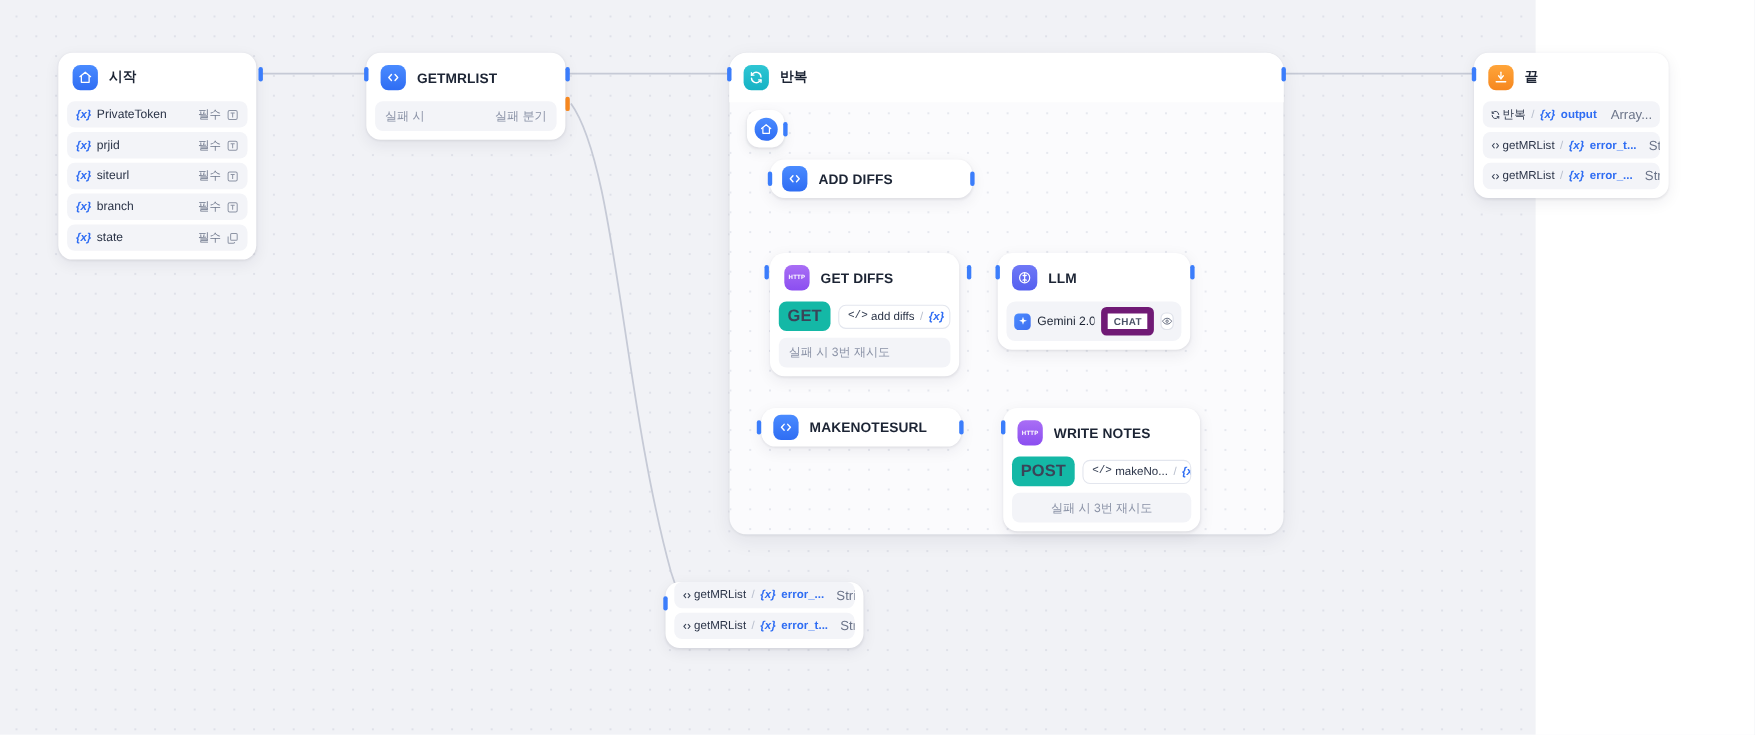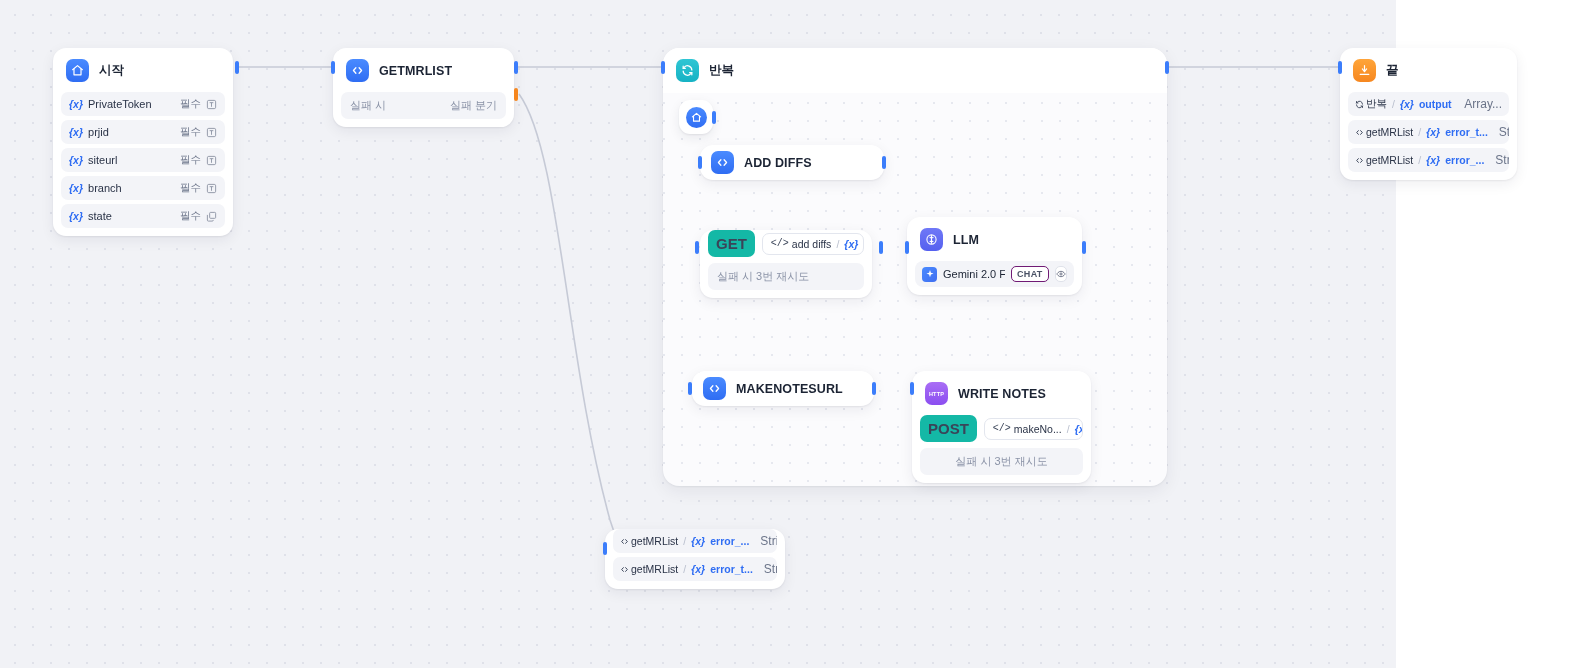--- a/index.html
+++ b/index.html
@@ -104,21 +104,21 @@
     background: #f3f4f8; border-radius: 8px;
     padding: 5px 7px; display: flex; align-items: center; gap: 6px;
   }
   .spark {
     width: 15px; height: 15px; border-radius: 4px; flex: 0 0 auto;
     background: linear-gradient(135deg,#4a8bff,#3f6ef0);
     display: flex; align-items: center; justify-content: center; color: #fff;
   }
   .model-name { font-size: 11px; color: #1c2434; white-space: nowrap; overflow: hidden; }
   .chat-badge {
-    border: 1px solid #701a75; background: #fff; border-radius: 5px;
+    border: 6px solid #701a75; background: #fff; border-radius: 5px;
     font-size: 9px; font-weight: bold; color: #4a5266; padding: 2px 5px; letter-spacing: .3px;
   }
   .eye-badge {
     border: 1px solid #dfe2ea; background: #fff; border-radius: 5px;
     width: 18px; height: 16px; display: flex; align-items: center; justify-content: center; color: #5a6277;
   }
 
   
   .loop-container {
     position: absolute;
@@ -301,38 +301,44 @@
             <path d="M9 7 4.5 12 9 17M15 7l4.5 5-4.5 5"></path>
           </svg>
       </span>
       <span class="node-title">ADD DIFFS</span>
     </div>
   </div>
   <div class="handle" style="left:698px; top:156px;"></div>
   <div class="handle" style="left:882px; top:156px;"></div>
 
   <div class="node" style="left:700px; top:230px; width:172px;">
+    <div class="node-head">
+      <span class="ic ic-purple">
+        <span style="font-size:5.5px;font-weight:bold;letter-spacing:.2px;">HTTP</span>
+      </span>
+      <span class="node-title">GET DIFFS</span>
+    </div>
     <div class="methodrow">
       <span class="method-badge">GET</span>
       <span class="path-chip">
         <span class="codeglyph">&lt;/&gt;</span>
         <span>add diffs</span>
         <span class="sep">/</span>
         <span class="vx" style="margin-right:2px;">{x}</span>
         <span class="varname">result</span>
       </span>
     </div>
     <div class="rows">
       <div class="retryrow">실패 시 3번 재시도</div>
     </div>
   </div>
   <div class="handle" style="left:695px; top:241px;"></div>
   <div class="handle" style="left:879px; top:241px;"></div>
 
-  <div class="node" style="left:907px; top:217px; width:175px;">
+  <div class="node" style="left:907px; top:230px; width:175px;">
     <div class="node-head">
       <span class="ic ic-indigo">
         <svg width="13" height="13" viewBox="0 0 24 24" fill="none" stroke="#fff" stroke-width="2">
             <circle cx="12" cy="12" r="8.5"></circle>
             <path d="M12 4v16M8.5 7.5c2 1.6 5 1.6 7 0M8.5 16.5c2-1.6 5-1.6 7 0"></path>
           </svg>
       </span>
       <span class="node-title">LLM</span>
     </div>
     <div class="modelchip">

